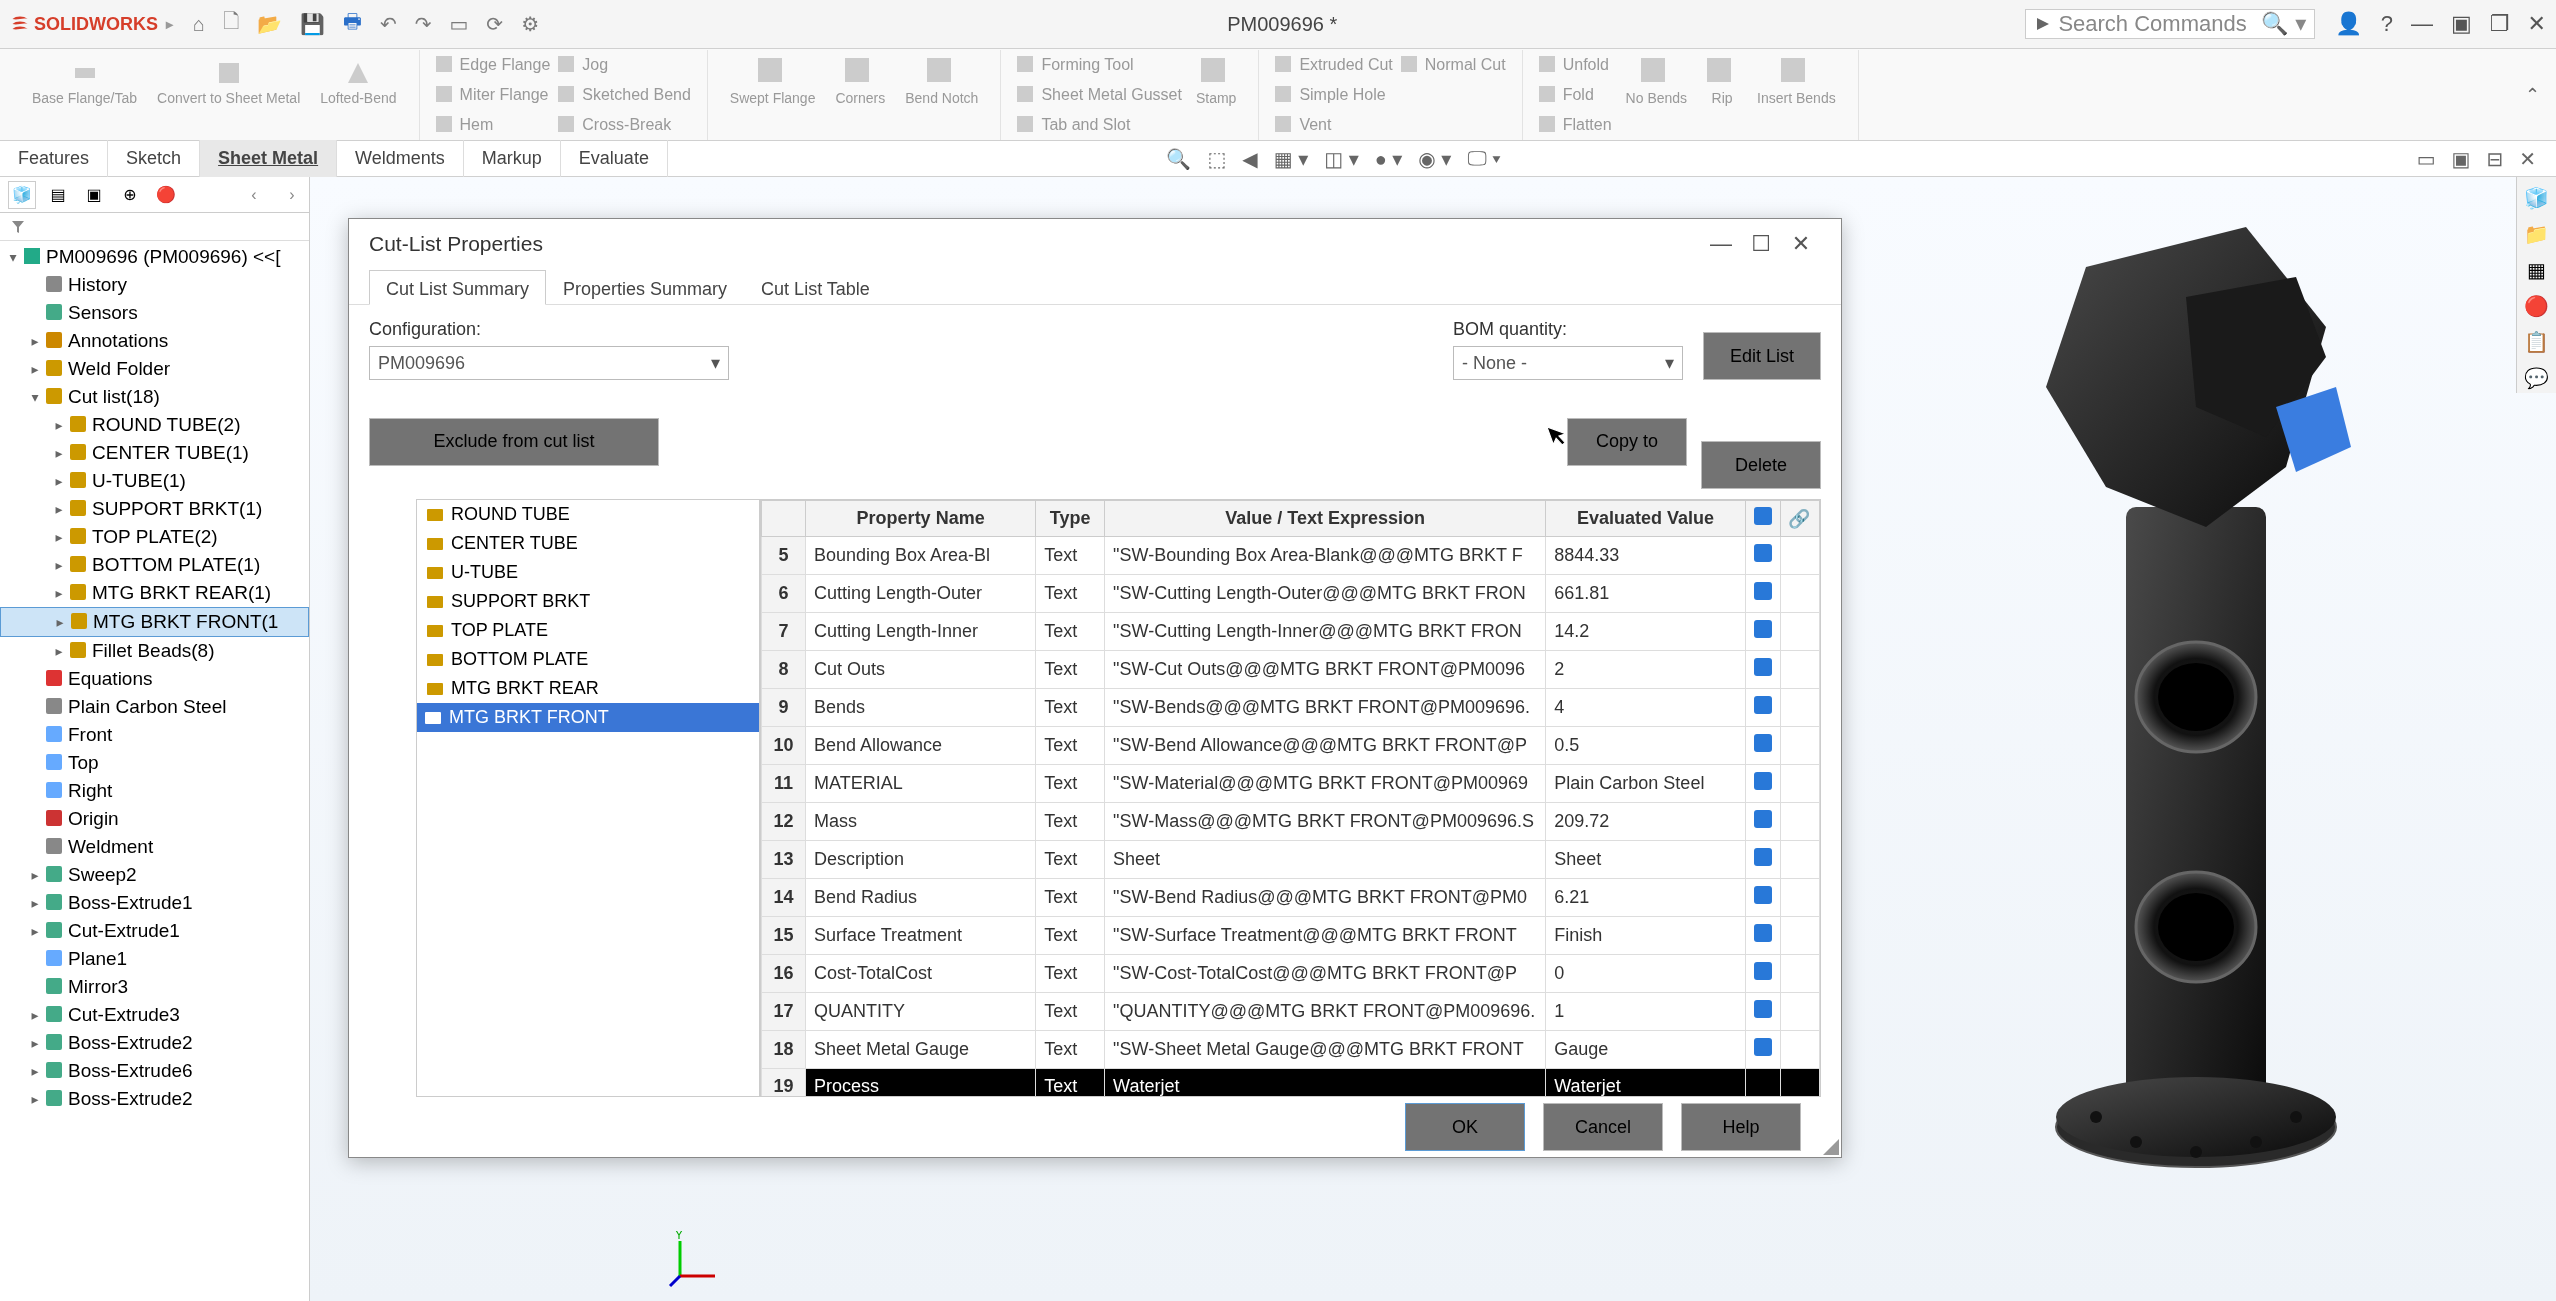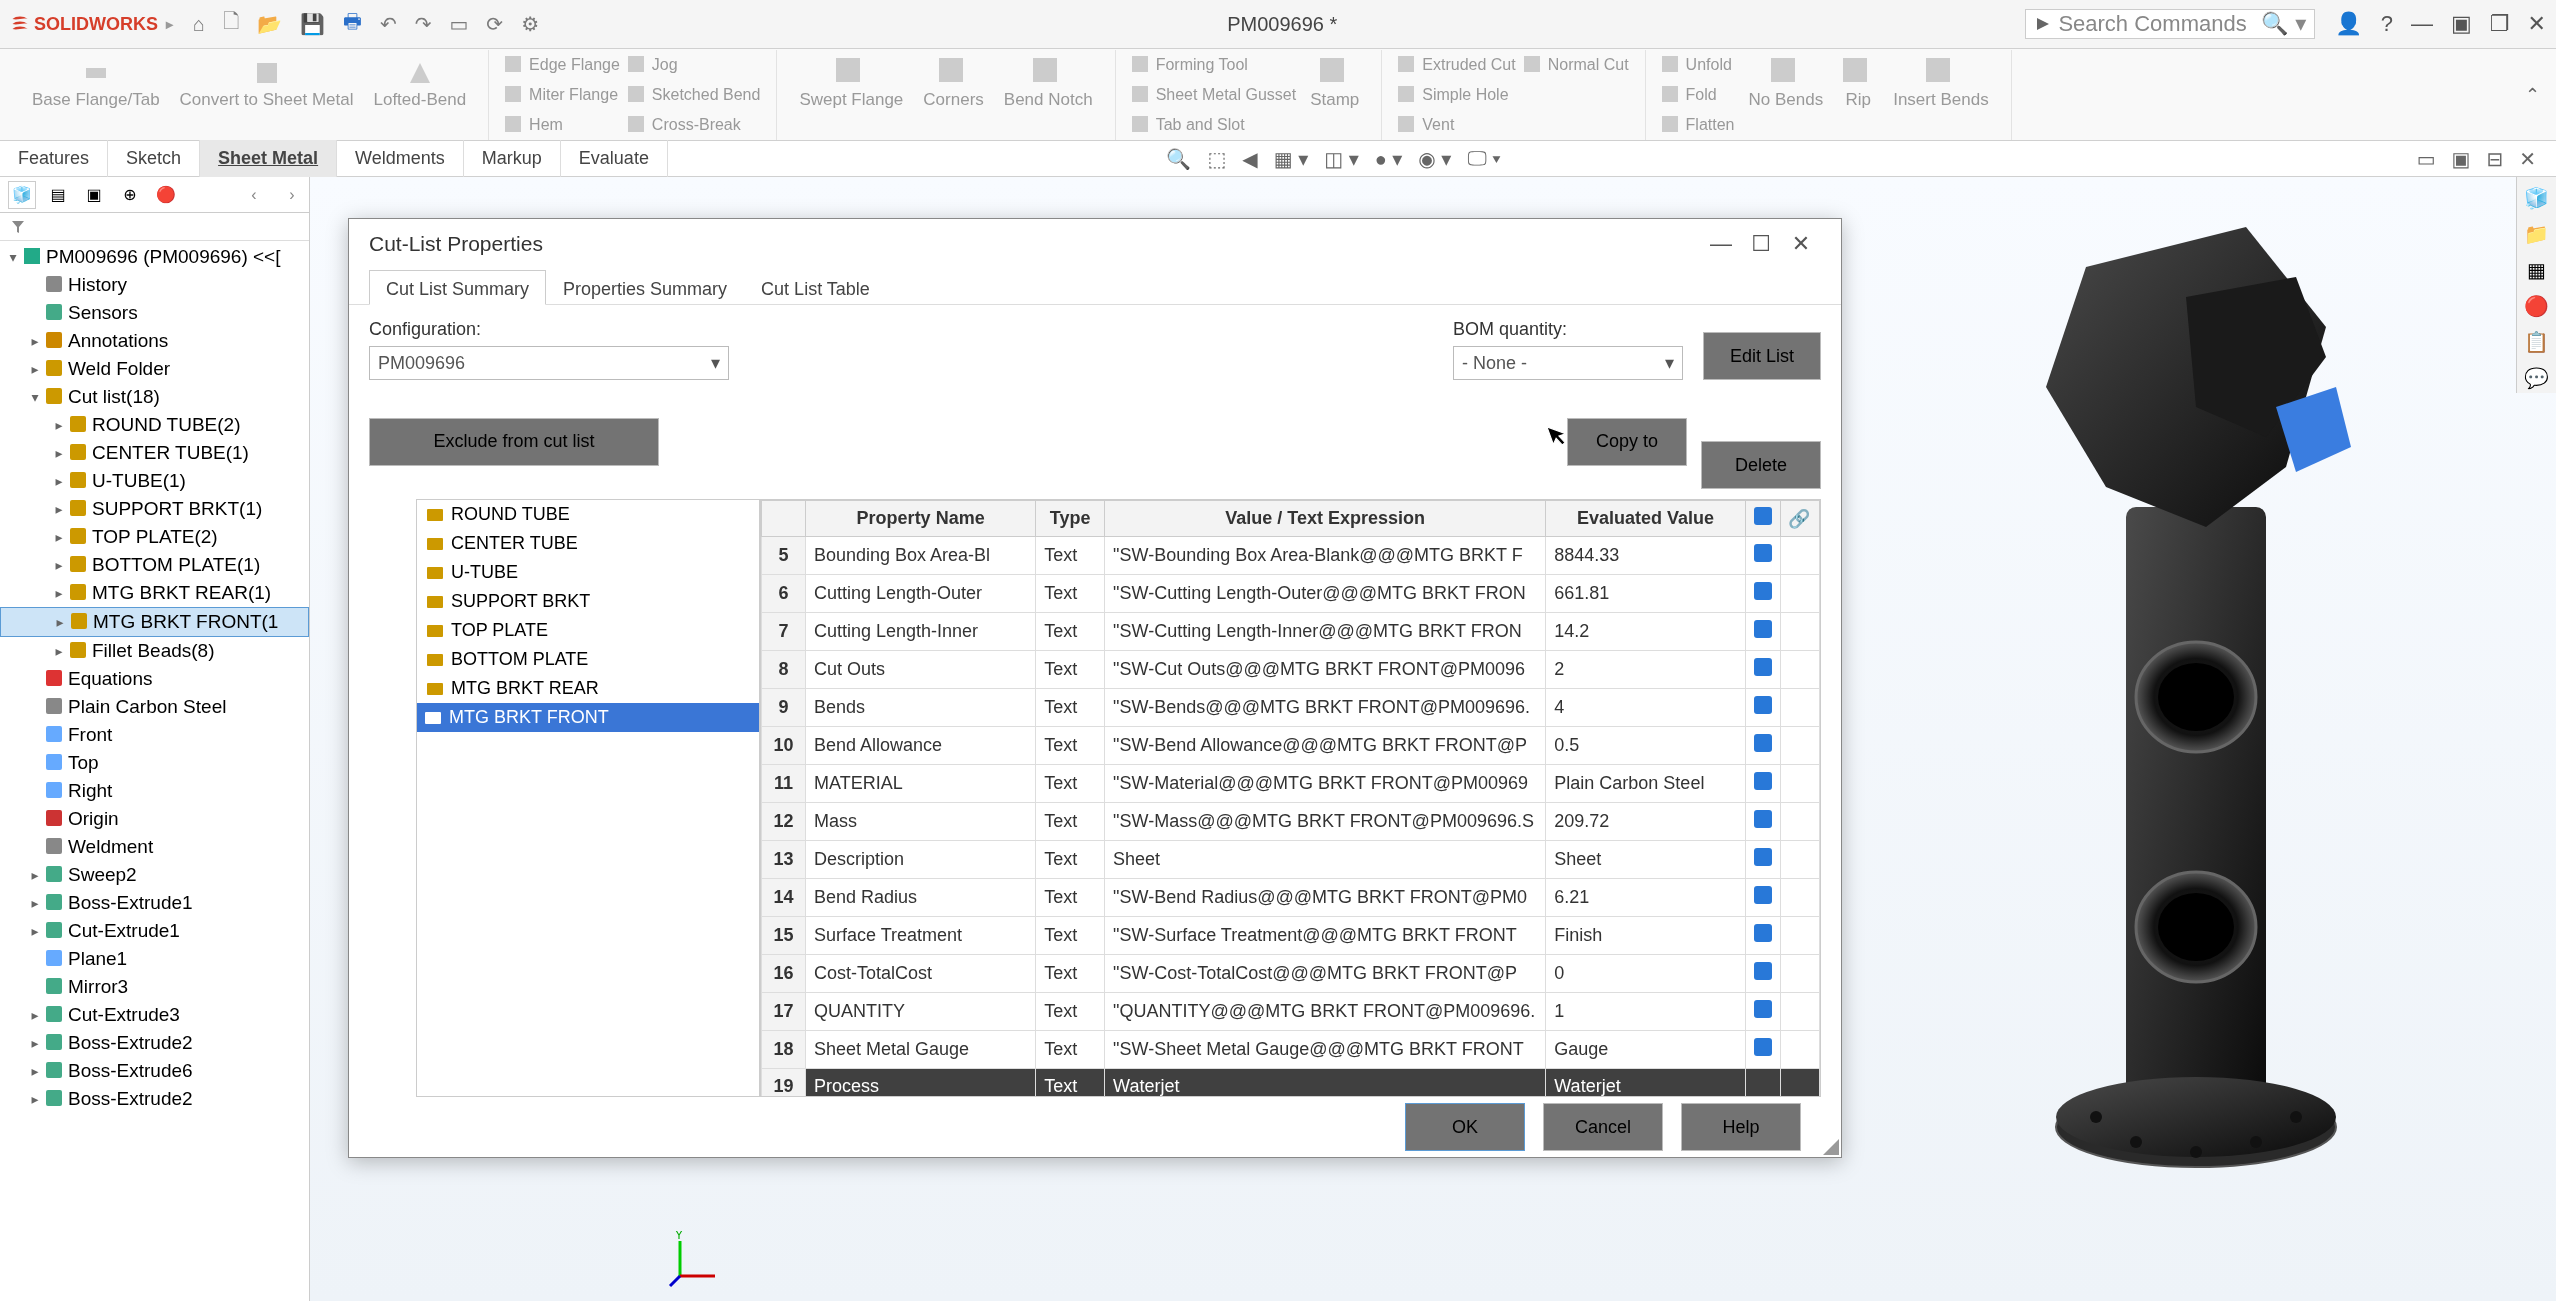--- a/index.html
+++ b/index.html
@@ -12,21 +12,21 @@
 .titlebar-icons { display: flex; align-items: center; gap: 18px; margin-left: 20px; color: #7a7a7a; }
 .titlebar-icons span { font-size: 20px; }
 .doc-title { flex: 1; text-align: center; font-size: 20px; color: #444; }
 .search-box { width: 290px; height: 30px; background: #fff; border: 1px solid #ccc; display: flex; align-items: center; padding: 0 8px; font-size: 22px; color: #888; }
 .search-box svg { width:18px; height:18px; margin-right:6px; }
 .win-icons { display: flex; gap: 18px; margin-left: 20px; font-size: 22px; color: #555; align-items:center; }
 
 
 .ribbon { height: 92px; background: #f9f9f9; border-bottom: 1px solid #d0d0d0; display: flex; align-items: center; padding-left: 10px; gap: 0; color: #aaa; }
 .rib-group { display:flex; flex-direction:row; border-right:1px solid #e3e3e3; padding:4px 12px; height:90px; align-items:flex-start;}
-.rib-big { display:flex; flex-direction:column; align-items:center; justify-content:center; font-size:17px; gap:2px; padding:4px 10px; color:#999;}
+.rib-big { display:flex; flex-direction:column; align-items:center; justify-content:center; font-size:14px; gap:2px; padding:4px 10px; color:#999;}
 .rib-big svg { width:30px; height:30px; }
 .rib-col { display:flex; flex-direction:column; gap:8px; font-size:16px; }
 .rib-item { display:flex; align-items:center; gap:6px; color:#999; padding:2px 4px;}
 .rib-item svg { width:18px; height:18px; }
 
 
 .tabs-row { height: 36px; background: #fff; border-bottom: 1px solid #d0d0d0; display: flex; align-items: center; }
 .tab { padding: 8px 18px; font-size: 18px; color: #444; border-right:1px solid #ddd; cursor:pointer;}
 .tab.active { background: #e8e8e8; font-weight: 600; text-decoration: underline; }
 .tabs-right { margin-left:auto; display:flex; gap:16px; padding-right:20px; color:#666; font-size:20px; align-items:center;}
@@ -67,21 +67,21 @@
 .dlg-body { flex:1; display:flex; padding:0 20px; gap:0; overflow:hidden;}
 .dlg-list { width:344px; border:1px solid #ccc; overflow-y:auto;margin-left:47px; }
 .dlg-list-item { display:flex; align-items:center; gap:6px; padding:4px 10px; font-size:18px;}
 .dlg-list-item.sel { background:#3a76d6; color:#fff;padding-left:8px;}
 .dlg-list-item svg { width:18px; height:18px;}
 .dlg-table-wrap { flex:1; border:1px solid #ccc; overflow:hidden; position:relative;}
 .dlg-table { width:100%; border-collapse:collapse; font-size:18px;}
 .dlg-table th { background:#f3f3f3; border:1px solid #ccc; padding:6px 8px; font-weight:600; color:#333; position:sticky; top:0;}
 .dlg-table td { border:1px solid #ddd; padding:7px 8px; color:#333; white-space:nowrap; overflow:hidden; text-overflow:ellipsis;}
 .dlg-table td.rownum { background:#f3f3f3; text-align:center; font-weight:600; width:44px;}
-.dlg-table tr.selrow td { background:#404040; color:#fff;}
+.dlg-table tr.selrow td { background:#000000; color:#fff;}
 .dlg-table tr.selrow td.rownum { background:#f3f3f3; color:#333;}
 .chk { width:18px; height:18px; background:#2878d8; border-radius:3px; display:inline-block;}
 .dlg-footer { height:60px; display:flex; justify-content:flex-end; align-items:center; gap:18px; padding-right:40px;}
 .dlg-footer .dlg-btn { width:120px; justify-content:center;}
 .dlg-footer .dlg-btn.primary { border-color:#5b9bd5;}
 
 .cursor { position:absolute; left:1548px; top:420px; font-size:28px; transform:rotate(-20deg); z-index:100;}
 
 .triad { position:absolute; left:355px; bottom:10px; z-index:5;}
 

